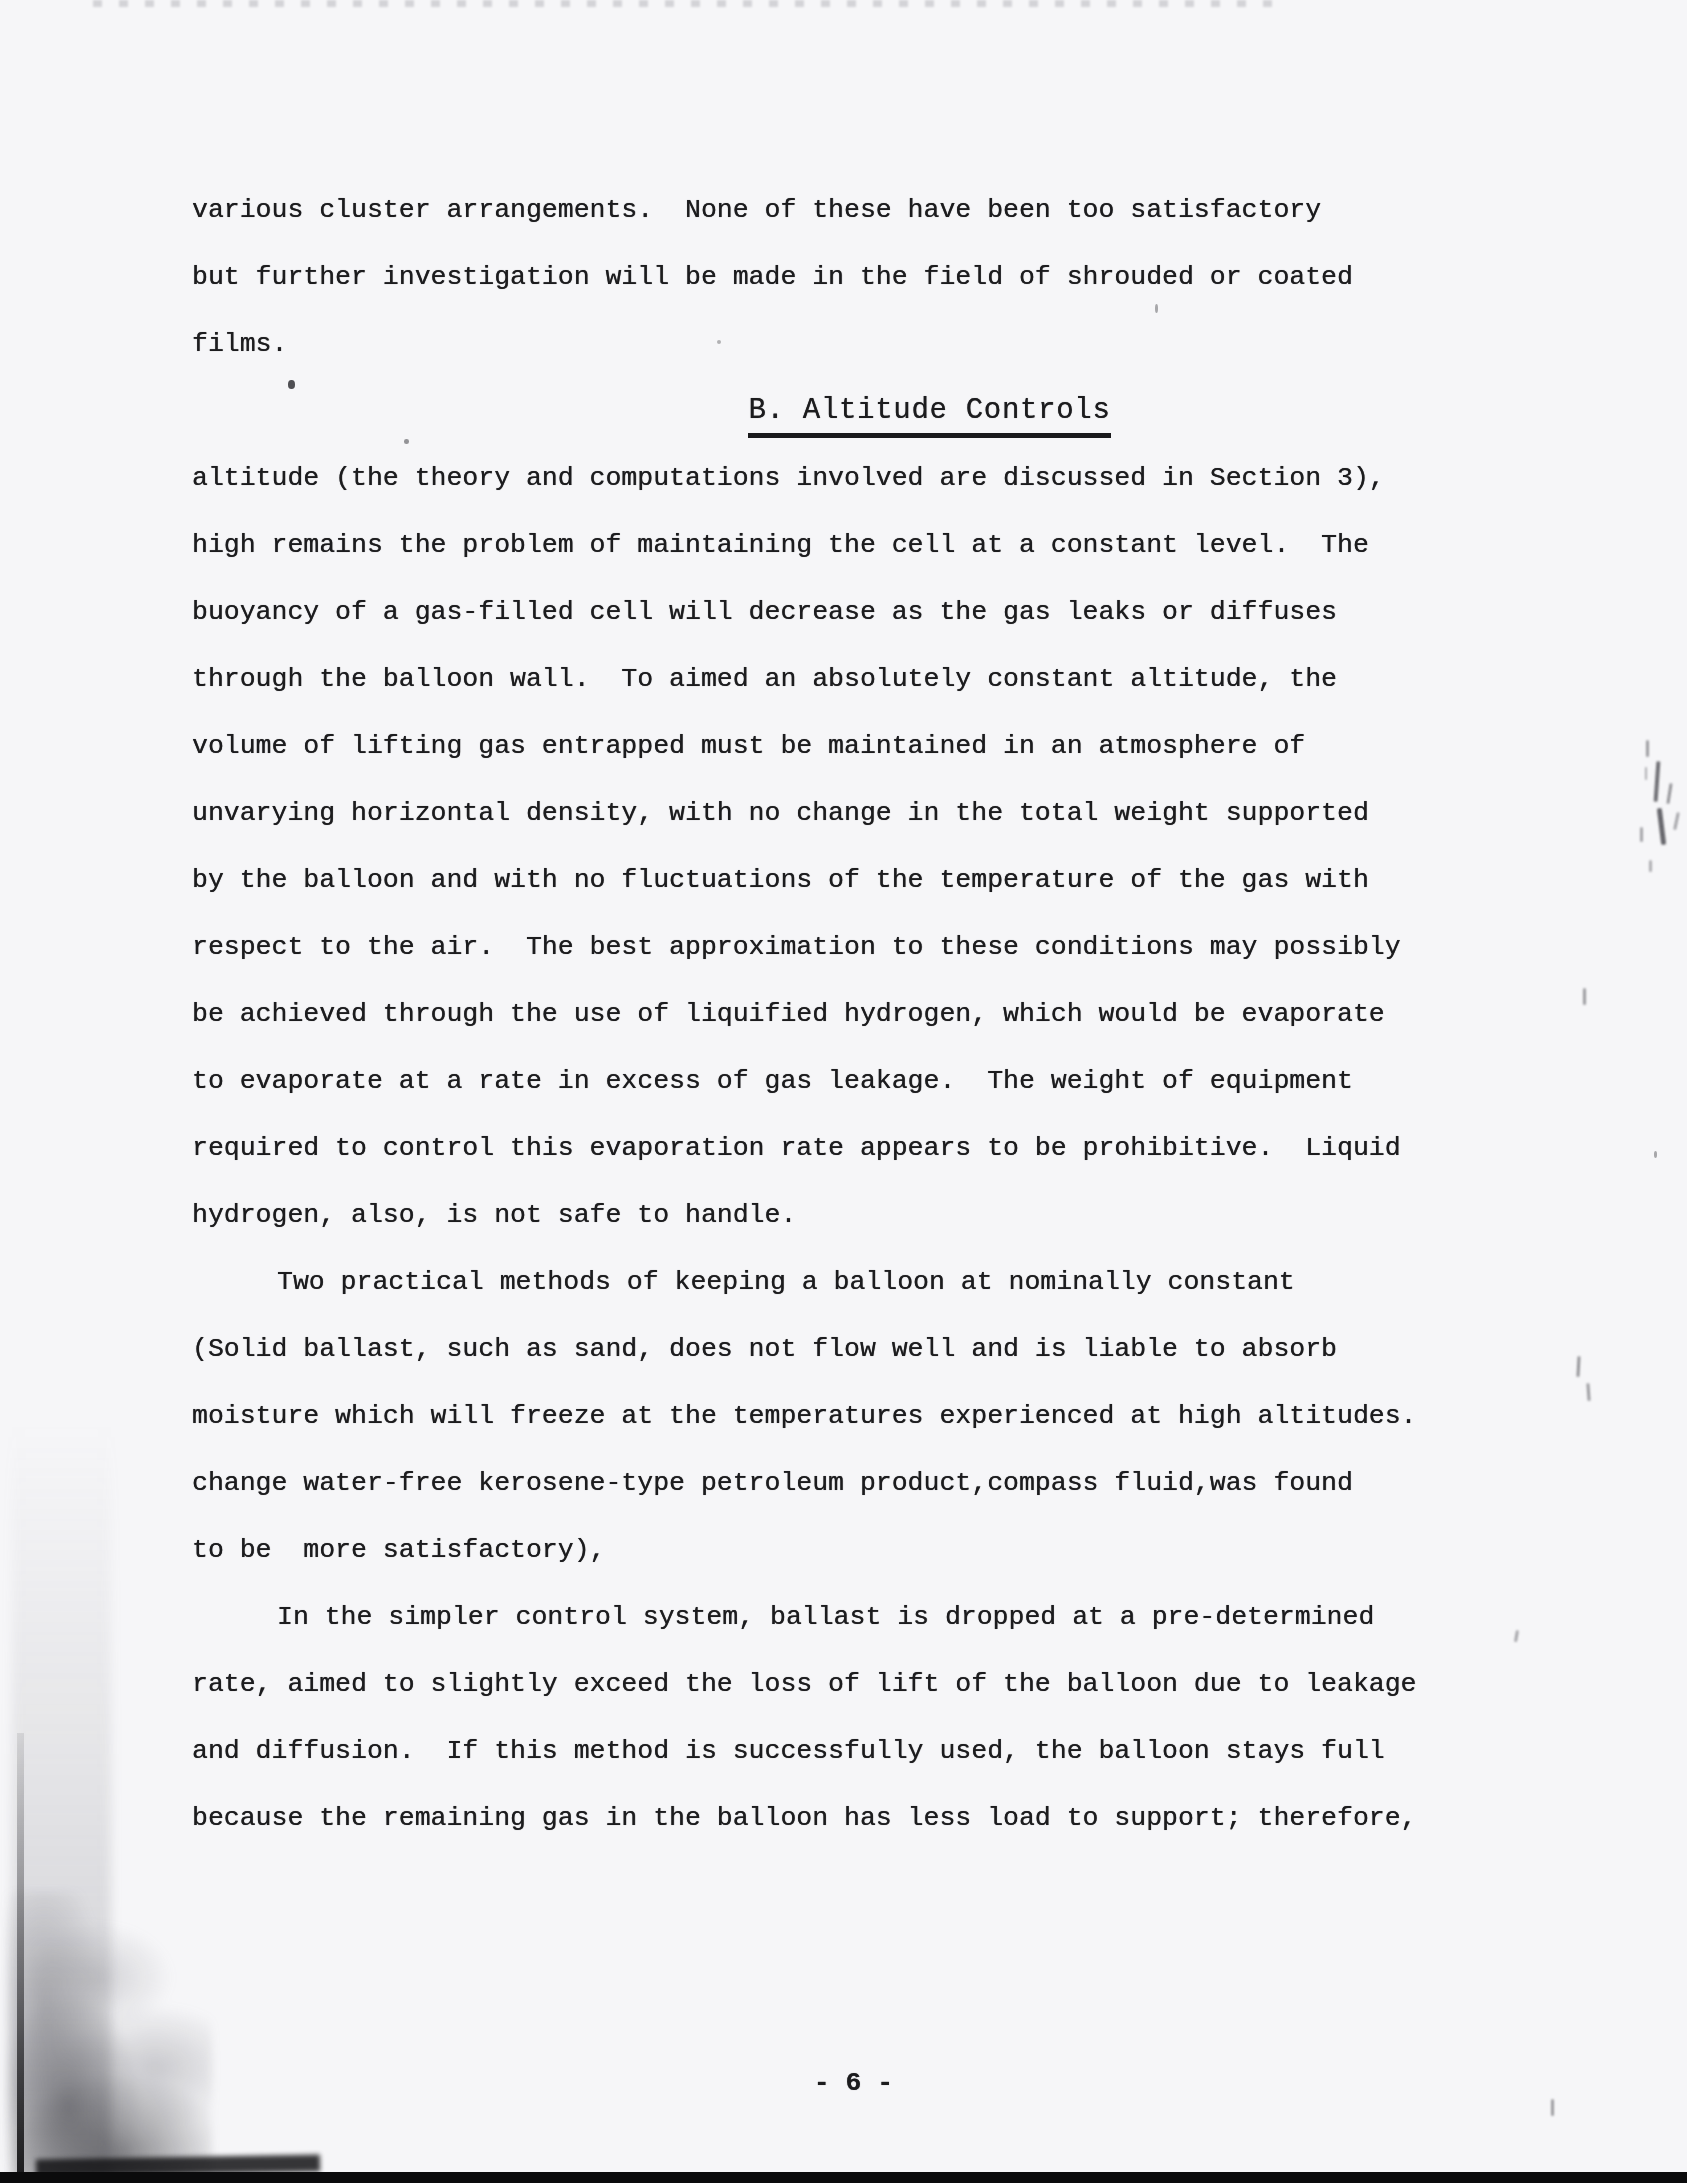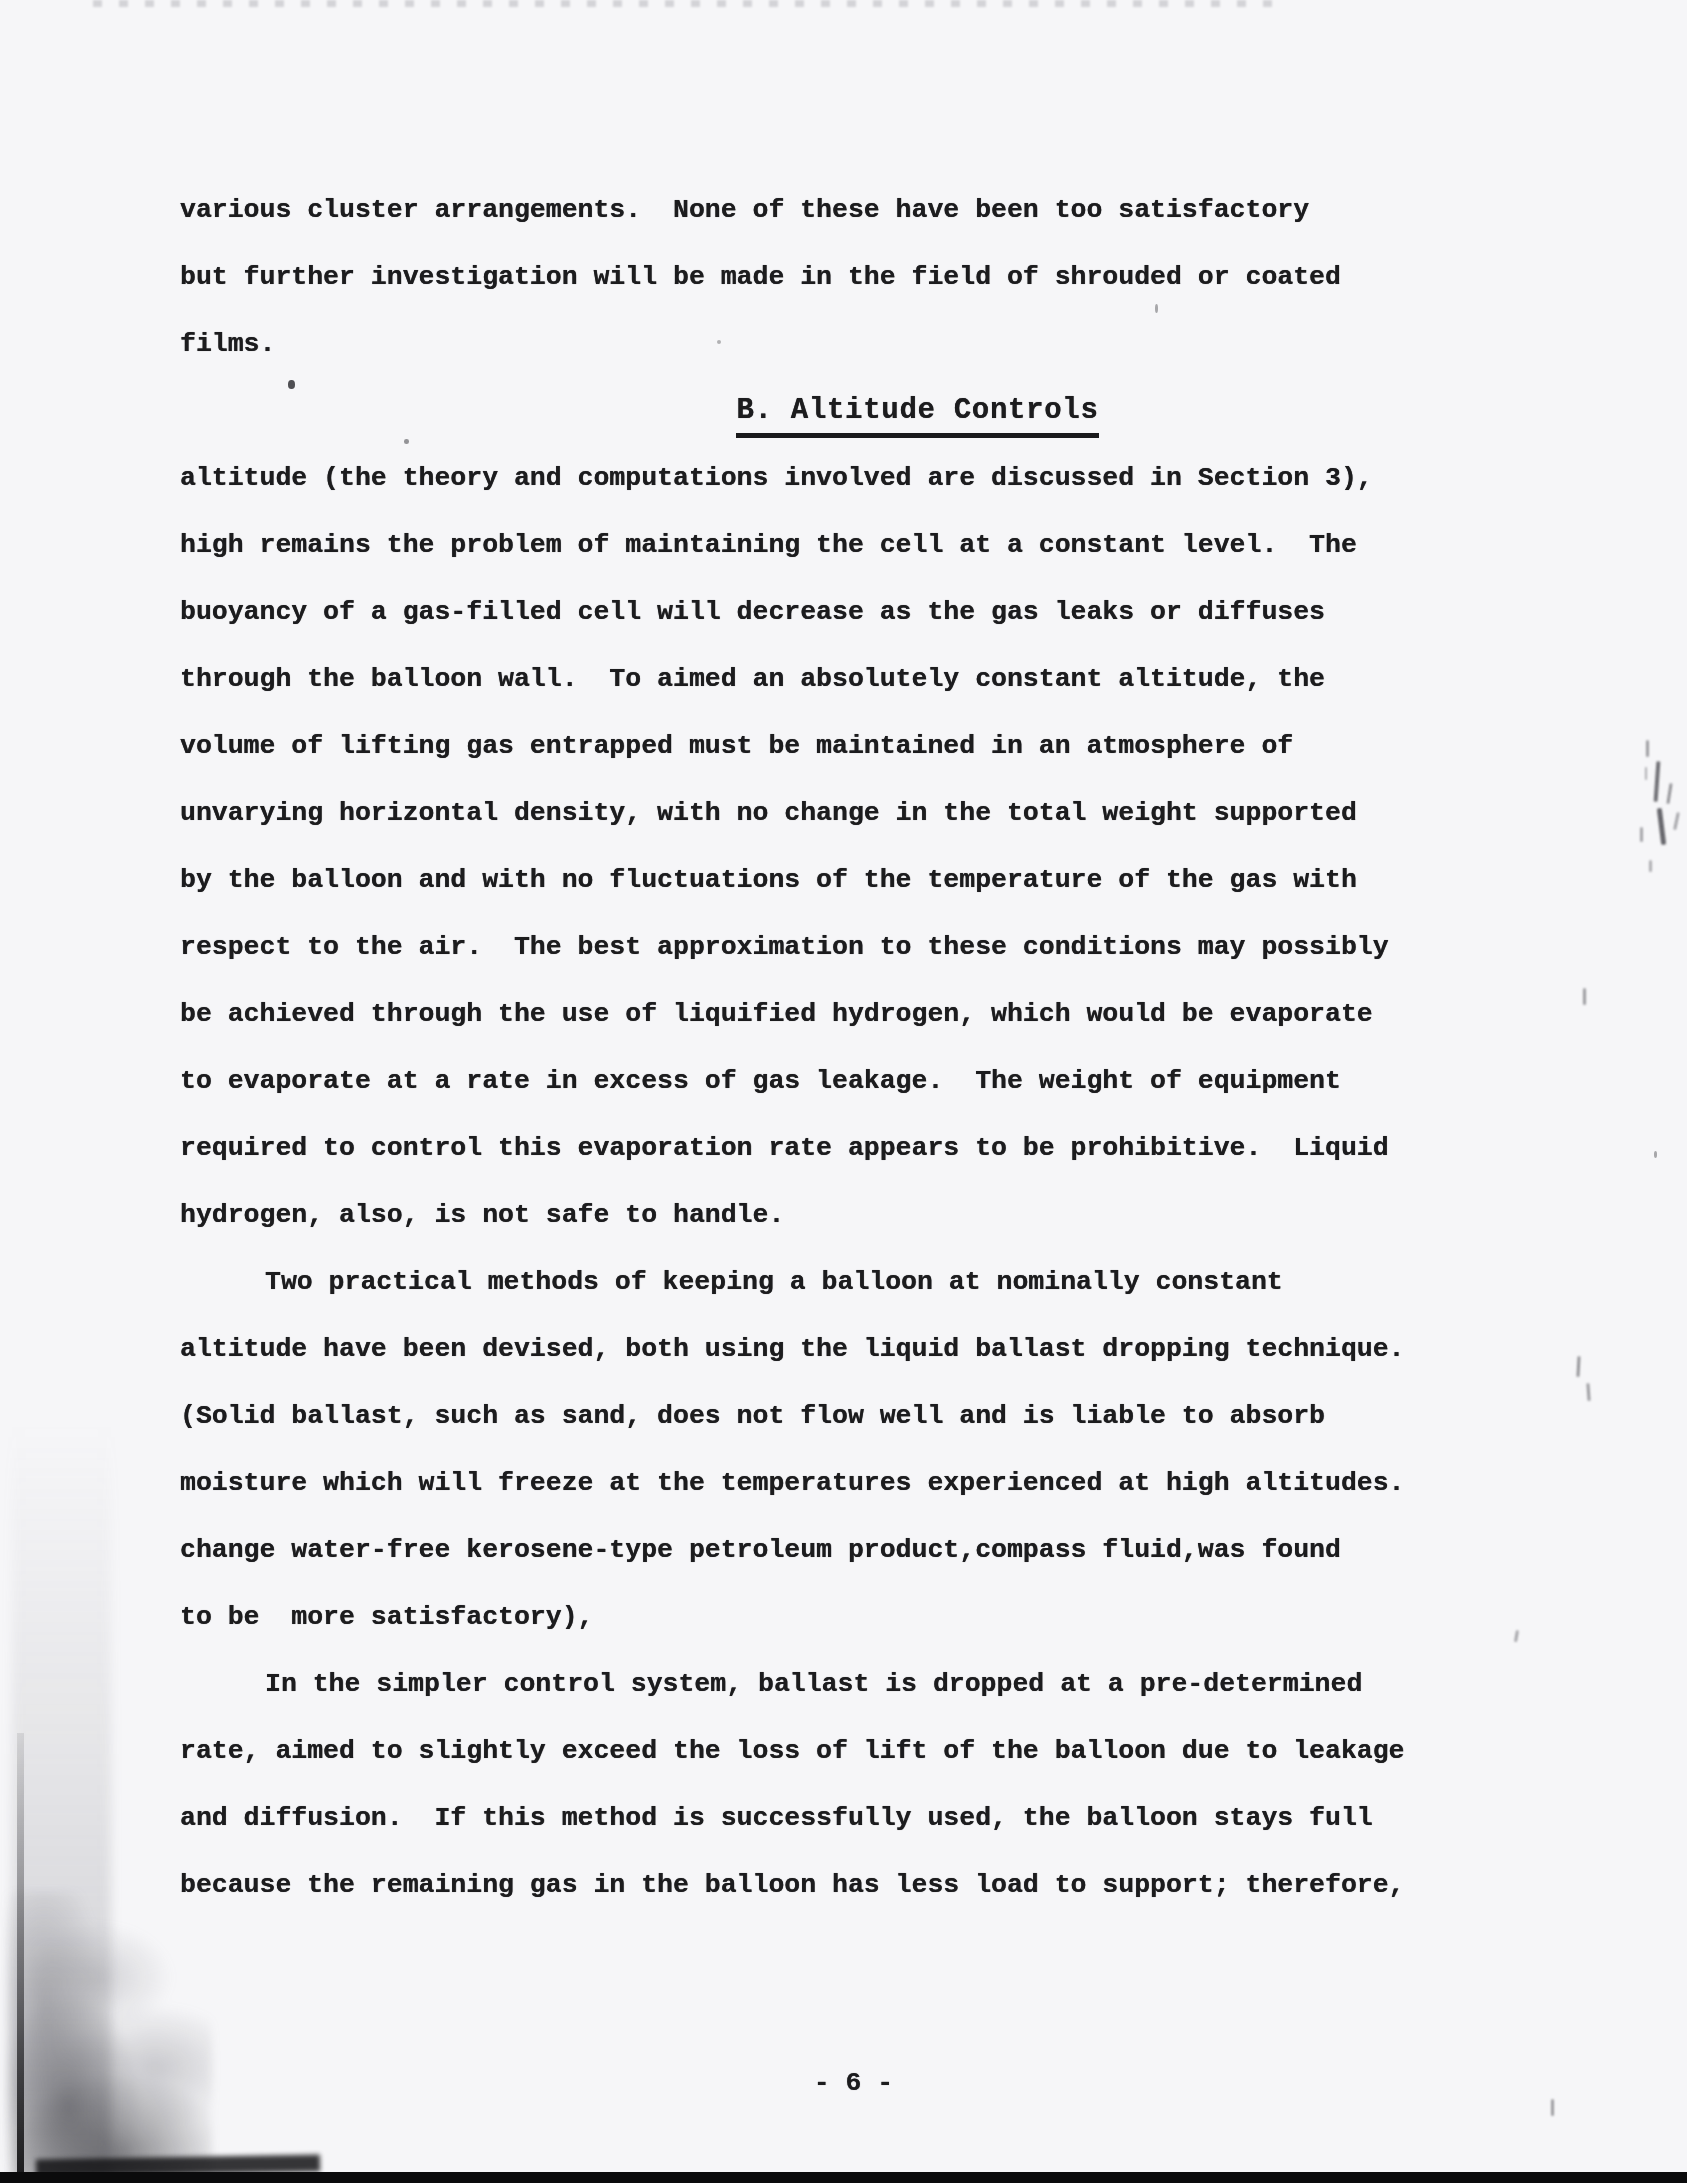--- a/index.html
+++ b/index.html
@@ -4,22 +4,22 @@
 <style>
   html,body{margin:0;padding:0;}
   body{
     width:1687px;height:2183px;position:relative;overflow:hidden;
     background:#f6f6f8;
     font-family:"Liberation Mono","DejaVu Sans Mono",monospace;
   }
   .page{position:absolute;inset:0;}
   
   .text-col{
-    position:absolute;left:180px;top:177px;width:1389px;
-    font-size:26.5px;font-weight:700;color:#1c1c1e;
+    position:absolute;left:192px;top:177px;width:1389px;
+    font-size:26.5px;font-weight:400;color:#1c1c1e;
     text-shadow:0 0 0.7px rgba(25,25,28,.75), 0.3px 0.3px 0 rgba(25,25,28,.35);
   }
   .tl{
     height:67px;line-height:67px;white-space:pre;
   }
   .indent{padding-left:85px;}
   .heading-line{height:67px;line-height:67px;padding-left:86px;text-align:center;}
   .heading-line span{
     display:inline-block;line-height:40px;
     font-size:29px;letter-spacing:0.7px;
@@ -88,21 +88,20 @@
     <div class="tl">volume of lifting gas entrapped must be maintained in an atmosphere of</div>
     <div class="tl">unvarying horizontal density, with no change in the total weight supported</div>
     <div class="tl">by the balloon and with no fluctuations of the temperature of the gas with</div>
     <div class="tl">respect to the air.  The best approximation to these conditions may possibly</div>
     <div class="tl">be achieved through the use of liquified hydrogen, which would be evaporate</div>
     <div class="tl">to evaporate at a rate in excess of gas leakage.  The weight of equipment</div>
     <div class="tl">required to control this evaporation rate appears to be prohibitive.  Liquid</div>
     <div class="tl">hydrogen, also, is not safe to handle.</div>
 
     <div class="tl indent">Two practical methods of keeping a balloon at nominally constant</div>
-    <div class="tl">altitude have been devised, both using the liquid ballast dropping technique.</div>
     <div class="tl">(Solid ballast, such as sand, does not flow well and is liable to absorb</div>
     <div class="tl">moisture which will freeze at the temperatures experienced at high altitudes.</div>
     <div class="tl">change water-free kerosene-type petroleum product,compass fluid,was found</div>
     <div class="tl">to be  more satisfactory),</div>
 
     <div class="tl indent">In the simpler control system, ballast is dropped at a pre-determined</div>
     <div class="tl">rate, aimed to slightly exceed the loss of lift of the balloon due to leakage</div>
     <div class="tl">and diffusion.  If this method is successfully used, the balloon stays full</div>
     <div class="tl">because the remaining gas in the balloon has less load to support; therefore,</div>
   </div>

